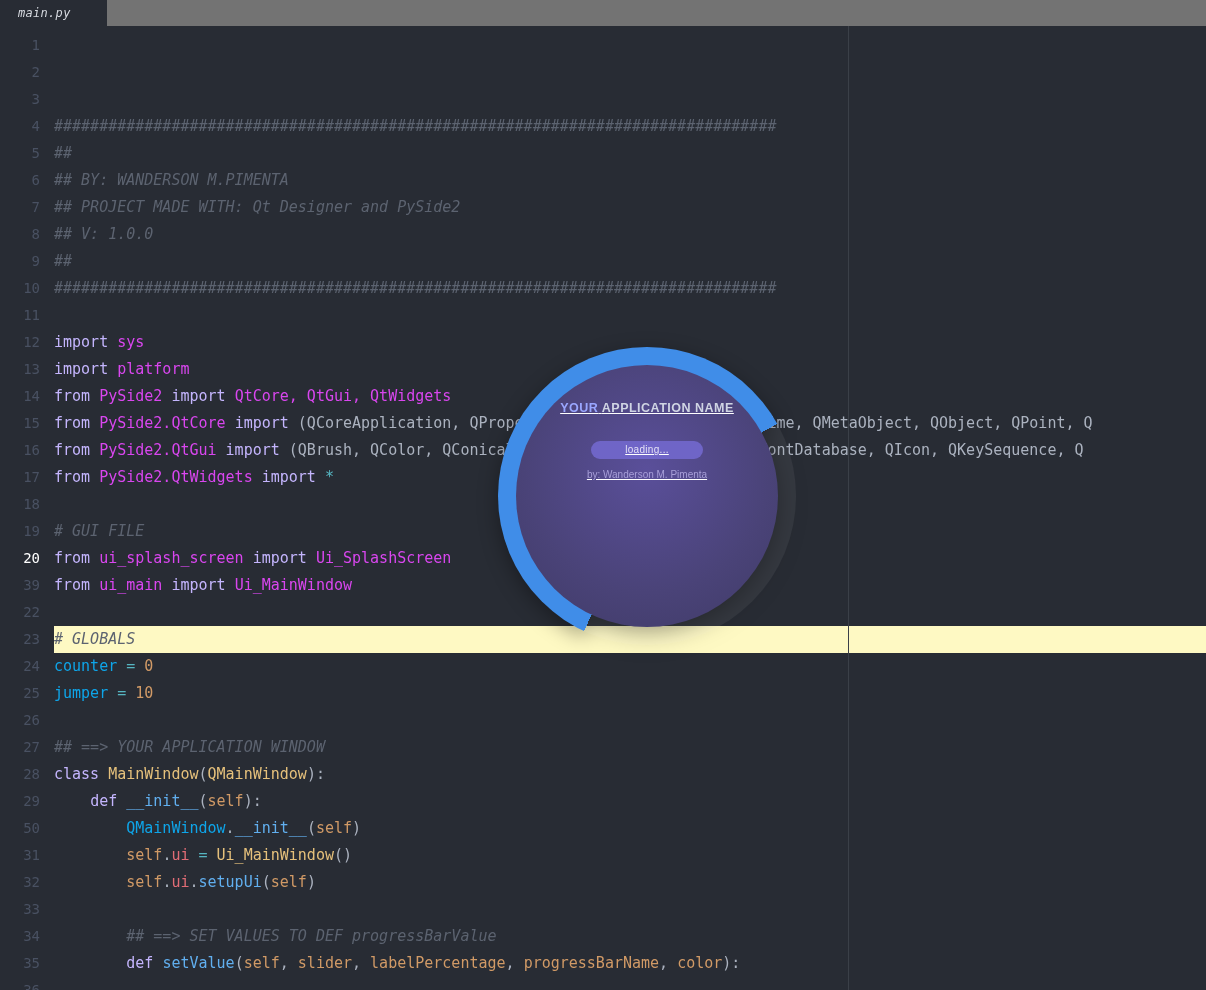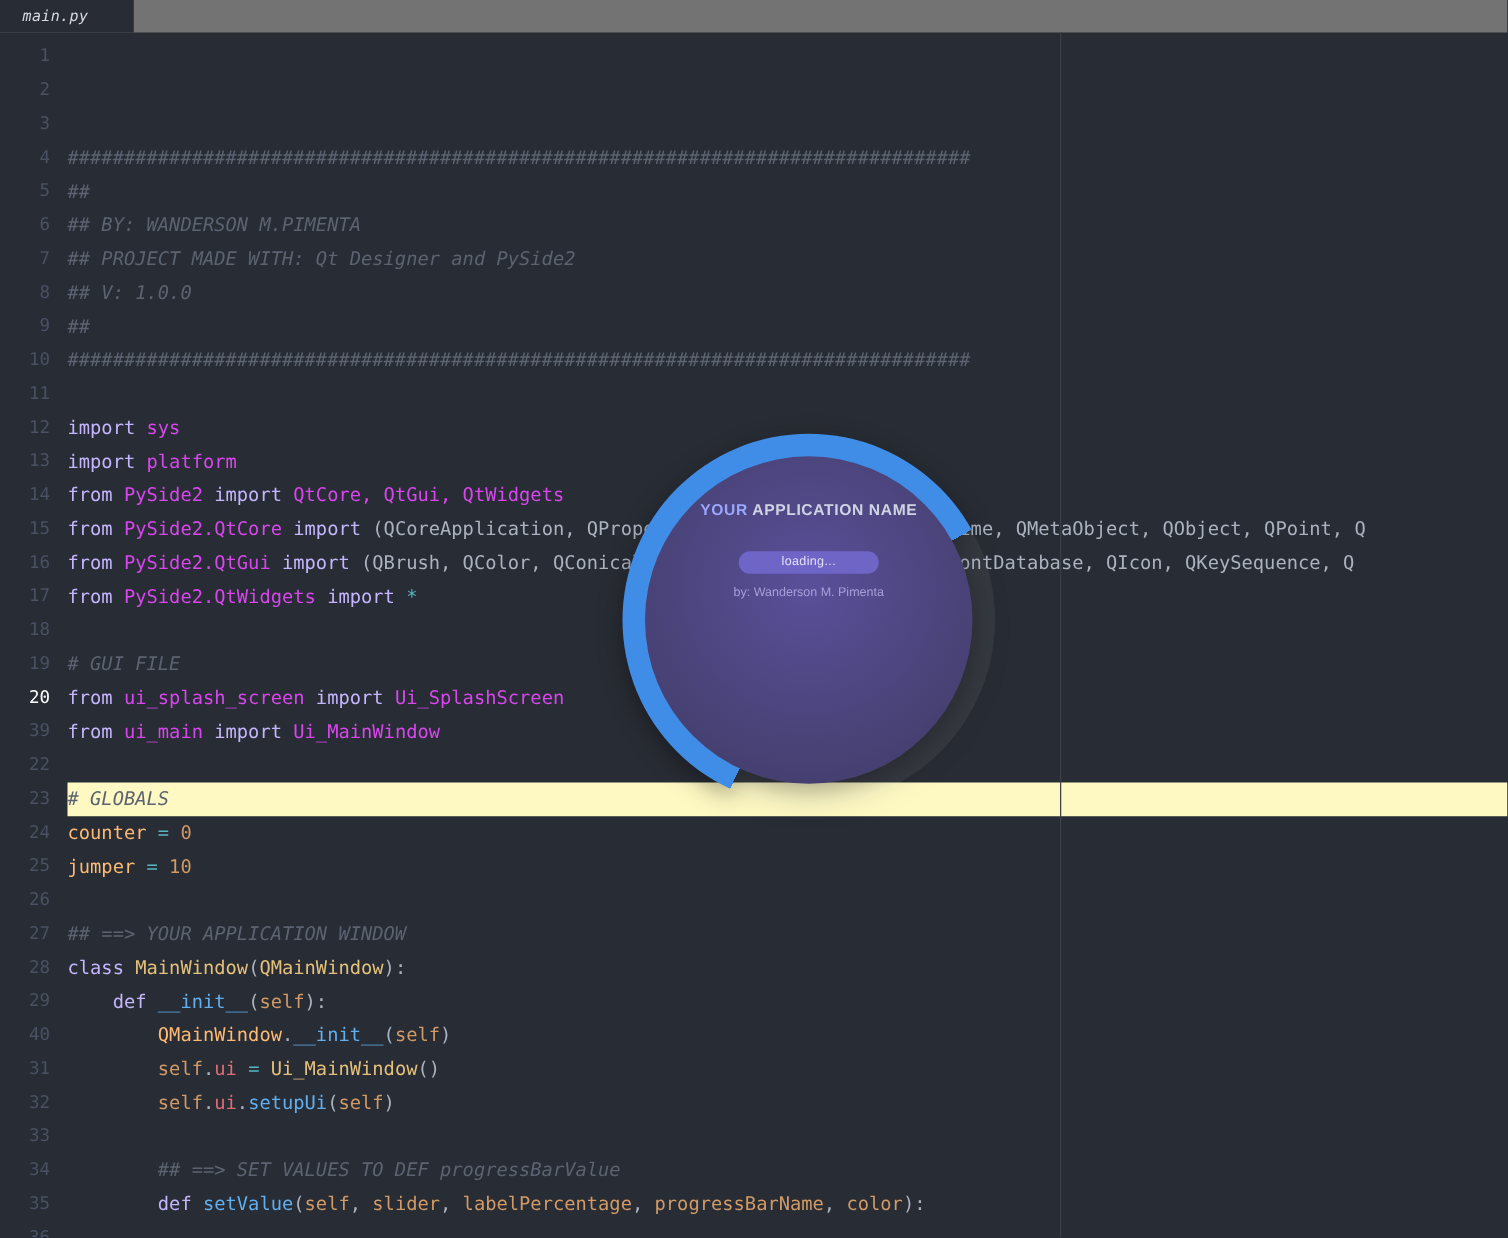--- a/index.html
+++ b/index.html
@@ -7,35 +7,35 @@
 .tab-bar { height:26px; background:#737373; display:flex; }
 .tab { height:26px; padding:0 36px 0 18px; background:#282c34; color:#d7dae0; font-size:12px; line-height:26px; font-style:italic; letter-spacing:.3px; }
 .editor { display:flex; height:calc(100% - 26px); }
 .gutter { width:54px; text-align:right; padding-right:14px; color:#495162; font-size:14px; line-height:27px; padding-top:6px; user-select:none; }
 .gutter .active { color:#ffffff; }
 .code { flex:1; padding-top:6px; font-size:15px; line-height:27px; white-space:pre; color:#abb2bf; position:relative; }
 .ln { height:27px; }
 .ln.hl { background:#fef9c3; width:100%; }
 .tok-comment { color:#5c6370; font-style:italic; }
 .tok-keyword { color:#c4b5fd; }
-.tok-name { color:#fdba74;margin-top:22px; }
+.tok-name { color:#0ea5e9;margin-top:22px; }
 .tok-namespace { color:#d946ef; }
 .tok-class { color:#e5c07b; }
 .tok-func { color:#61afef; }
 .tok-param { color:#d19a66; }
 .tok-self { color:#d19a66; }
 .tok-number { color:#d19a66; }
 .tok-op { color:#56b6c2; }
 .tok-punct { color:#abb2bf; }
 .tok-prop { color:#e06c75; }
 .ruler { position:absolute; left:794px; top:0; bottom:0; width:1px; background:#3b4048; }
 
 .splash-container { position:absolute; top:347px; left:498px; width:298px; height:298px; font-family:'Segoe UI',Arial,sans-serif; }
 .ring { width:298px; height:298px; border-radius:50%; background:conic-gradient(from 205deg, #408de8 0deg 216deg, rgba(255,255,255,0.06) 216deg 360deg); display:flex; align-items:center; justify-content:center; filter:drop-shadow(0 6px 10px rgba(0,0,0,.35)); }
-.inner-circle { width:262px; height:262px; border-radius:50%; background:radial-gradient(circle at 50% 40%, #5a4f9a, #4a4378 60%, #3f3a66); color:#fff; text-align:center; display:flex; flex-direction:column; align-items:center; justify-content:flex-start; padding-top:36px; }
+.inner-circle { width:262px; height:262px; border-radius:50%; background:radial-gradient(circle at 50% 40%, #5a4f9a, #4a4378 60%, #3f3a66); color:#fff; text-align:center; display:flex; flex-direction:column; align-items:center; justify-content:flex-start; padding-top:36px;text-decoration:underline; }
 .app-title { font-size:12.5px; letter-spacing:.5px; font-weight:600; color:#cfd4e3; margin-bottom:4px; }
 .app-title .strong { color:#9aa7ff; font-weight:700; }
 .percentage { font-size:58px; font-weight:300; display:flex; align-items:flex-start; justify-content:center; line-height:1; margin-top:8px; color:#e8e6f4;}
 .percentage .unit { font-size:22px; margin-top:4px; margin-left:2px; font-weight:300; }
 .loading-pill { margin-top:22px; width:112px; height:18px; border-radius:9px; background:#6f65c7; color:#e4e1f6; font-size:10px; line-height:18px; letter-spacing:.3px; }
 .credit { margin-top:10px; font-size:10px; color:#a89fd9; }
 </style>
 </head>
 <body>
 
@@ -67,21 +67,21 @@
       <div class="active">20</div>
       <div>39</div>
       <div>22</div>
       <div>23</div>
       <div>24</div>
       <div>25</div>
       <div>26</div>
       <div>27</div>
       <div>28</div>
       <div>29</div>
-      <div>40</div>
+      <div>50</div>
       <div>31</div>
       <div>32</div>
       <div>33</div>
       <div>34</div>
       <div>35</div>
       <div>36</div>
     </div>
   <div class="code" id="code">
     <div class="ruler"></div>
   <div class="ln"><span class="tok-comment">################################################################################</span></div><div class="ln"><span class="tok-comment">##</span></div><div class="ln"><span class="tok-comment">## BY: WANDERSON M.PIMENTA</span></div><div class="ln"><span class="tok-comment">## PROJECT MADE WITH: Qt Designer and PySide2</span></div><div class="ln"><span class="tok-comment">## V: 1.0.0</span></div><div class="ln"><span class="tok-comment">##</span></div><div class="ln"><span class="tok-comment">################################################################################</span></div><div class="ln">&nbsp;</div><div class="ln"><span class="tok-keyword">import</span><span> </span><span class="tok-namespace">sys</span></div><div class="ln"><span class="tok-keyword">import</span><span> </span><span class="tok-namespace">platform</span></div><div class="ln"><span class="tok-keyword">from</span><span> </span><span class="tok-namespace">PySide2</span><span> </span><span class="tok-keyword">import</span><span> </span><span class="tok-namespace">QtCore, QtGui, QtWidgets</span></div><div class="ln"><span class="tok-keyword">from</span><span> </span><span class="tok-namespace">PySide2.QtCore</span><span> </span><span class="tok-keyword">import</span><span> </span><span class="tok-punct">(QCoreApplication, QPropertyAnimation, QDate, QDateTime, QMetaObject, QObject, QPoint, Q</span></div><div class="ln"><span class="tok-keyword">from</span><span> </span><span class="tok-namespace">PySide2.QtGui</span><span> </span><span class="tok-keyword">import</span><span> </span><span class="tok-punct">(QBrush, QColor, QConicalGradient, QCursor, QFont, QFontDatabase, QIcon, QKeySequence, Q</span></div><div class="ln"><span class="tok-keyword">from</span><span> </span><span class="tok-namespace">PySide2.QtWidgets</span><span> </span><span class="tok-keyword">import</span><span> </span><span class="tok-op">*</span></div><div class="ln">&nbsp;</div><div class="ln"><span class="tok-comment"># GUI FILE</span></div><div class="ln"><span class="tok-keyword">from</span><span> </span><span class="tok-namespace">ui_splash_screen</span><span> </span><span class="tok-keyword">import</span><span> </span><span class="tok-namespace">Ui_SplashScreen</span></div><div class="ln"><span class="tok-keyword">from</span><span> </span><span class="tok-namespace">ui_main</span><span> </span><span class="tok-keyword">import</span><span> </span><span class="tok-namespace">Ui_MainWindow</span></div><div class="ln">&nbsp;</div><div class="ln hl"><span class="tok-comment"># GLOBALS</span></div><div class="ln"><span class="tok-name">counter</span><span> </span><span class="tok-op">=</span><span> </span><span class="tok-number">0</span></div><div class="ln"><span class="tok-name">jumper</span><span> </span><span class="tok-op">=</span><span> </span><span class="tok-number">10</span></div><div class="ln">&nbsp;</div><div class="ln"><span class="tok-comment">## ==&gt; YOUR APPLICATION WINDOW</span></div><div class="ln"><span class="tok-keyword">class</span><span> </span><span class="tok-class">MainWindow</span><span class="tok-punct">(</span><span class="tok-class">QMainWindow</span><span class="tok-punct">):</span></div><div class="ln"><span>    </span><span class="tok-keyword">def</span><span> </span><span class="tok-func">__init__</span><span class="tok-punct">(</span><span class="tok-self">self</span><span class="tok-punct">):</span></div><div class="ln"><span>        </span><span class="tok-name">QMainWindow</span><span class="tok-punct">.</span><span class="tok-func">__init__</span><span class="tok-punct">(</span><span class="tok-self">self</span><span class="tok-punct">)</span></div><div class="ln"><span>        </span><span class="tok-self">self</span><span class="tok-punct">.</span><span class="tok-prop">ui</span><span> </span><span class="tok-op">=</span><span> </span><span class="tok-class">Ui_MainWindow</span><span class="tok-punct">()</span></div><div class="ln"><span>        </span><span class="tok-self">self</span><span class="tok-punct">.</span><span class="tok-prop">ui</span><span class="tok-punct">.</span><span class="tok-func">setupUi</span><span class="tok-punct">(</span><span class="tok-self">self</span><span class="tok-punct">)</span></div><div class="ln">&nbsp;</div><div class="ln"><span>        </span><span class="tok-comment">## ==&gt; SET VALUES TO DEF progressBarValue</span></div><div class="ln"><span>        </span><span class="tok-keyword">def</span><span> </span><span class="tok-func">setValue</span><span class="tok-punct">(</span><span class="tok-self">self</span><span class="tok-punct">, </span><span class="tok-param">slider</span><span class="tok-punct">, </span><span class="tok-param">labelPercentage</span><span class="tok-punct">, </span><span class="tok-param">progressBarName</span><span class="tok-punct">, </span><span class="tok-param">color</span><span class="tok-punct">):</span></div><div class="ln">&nbsp;</div></div>

